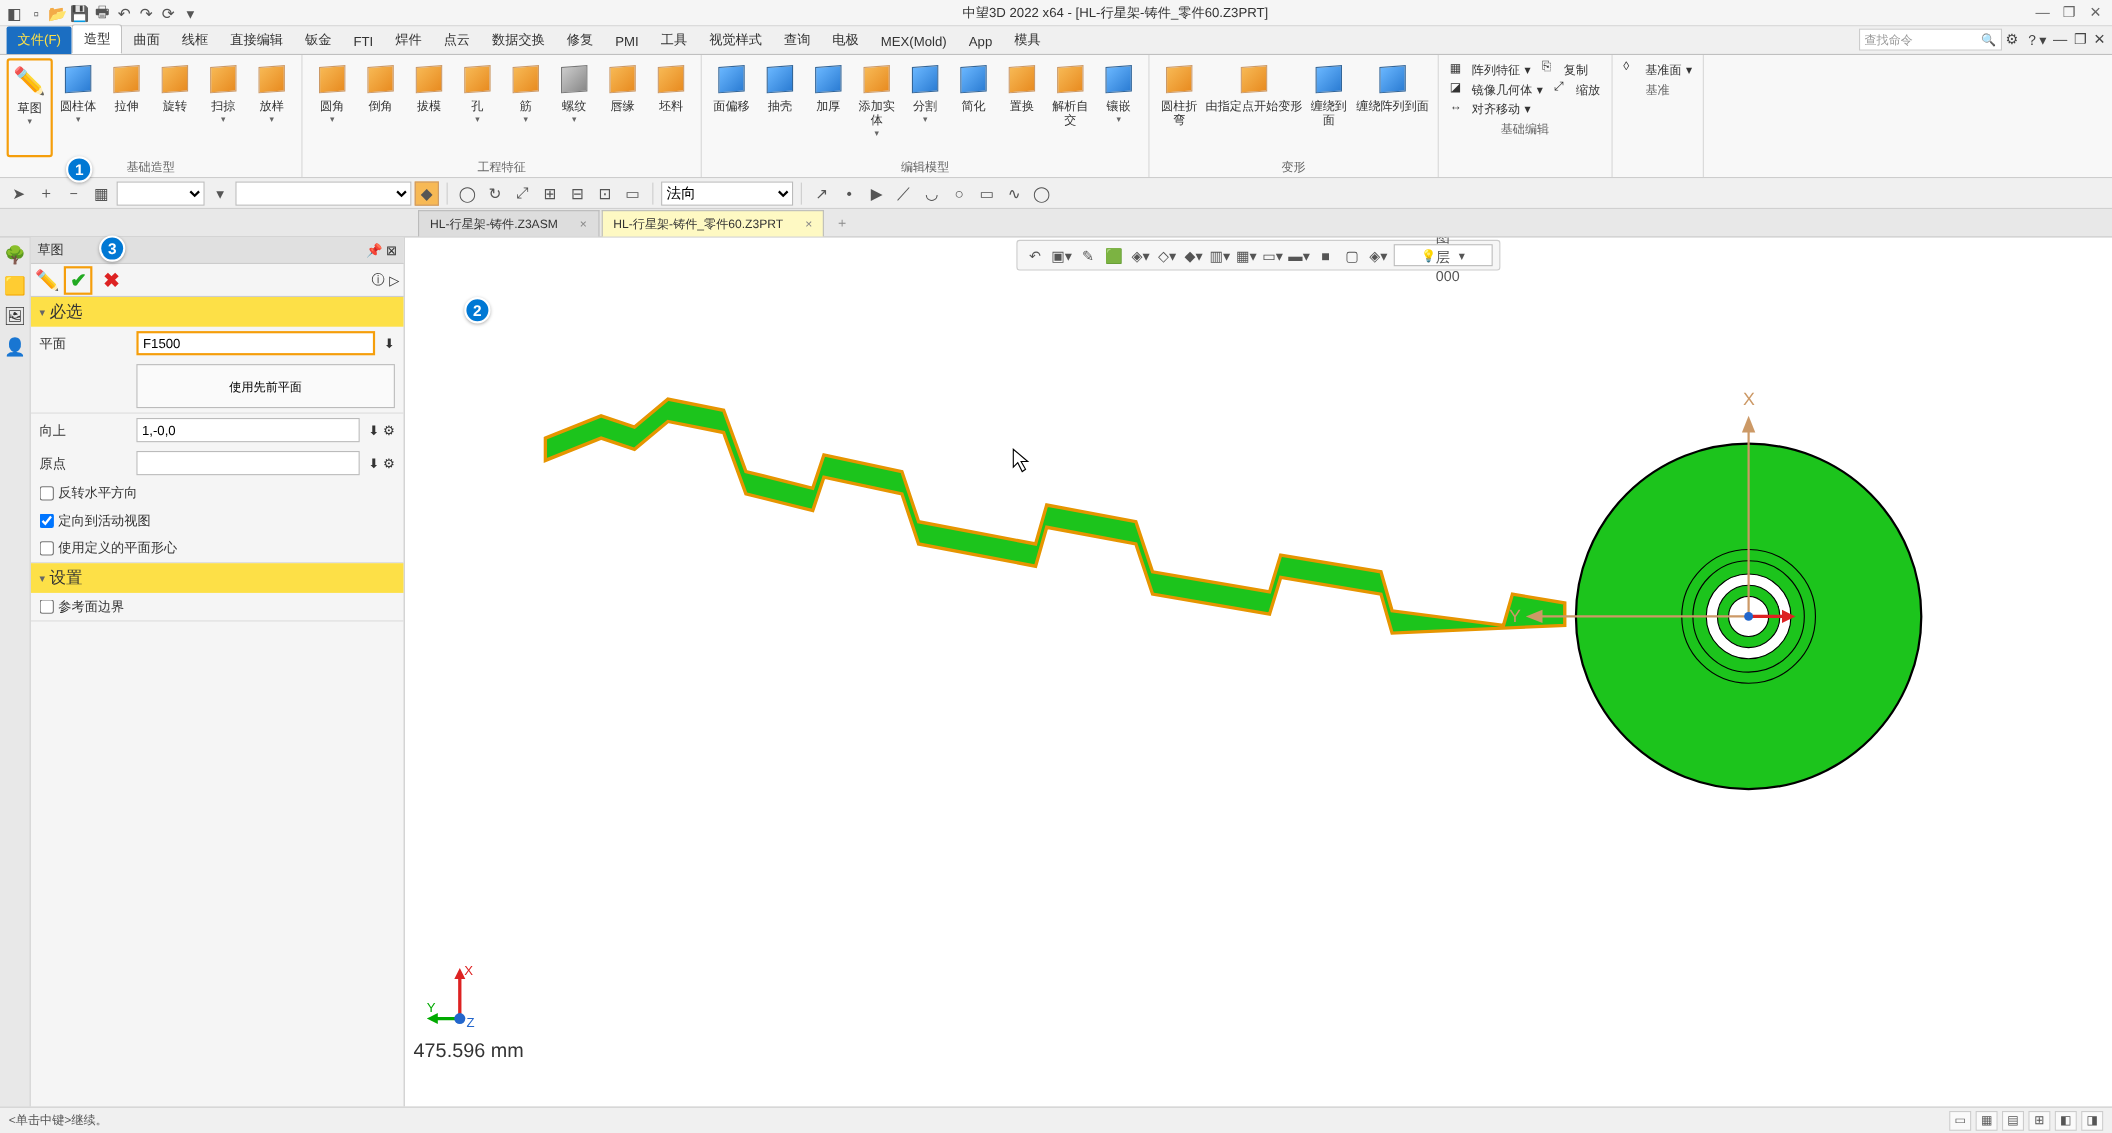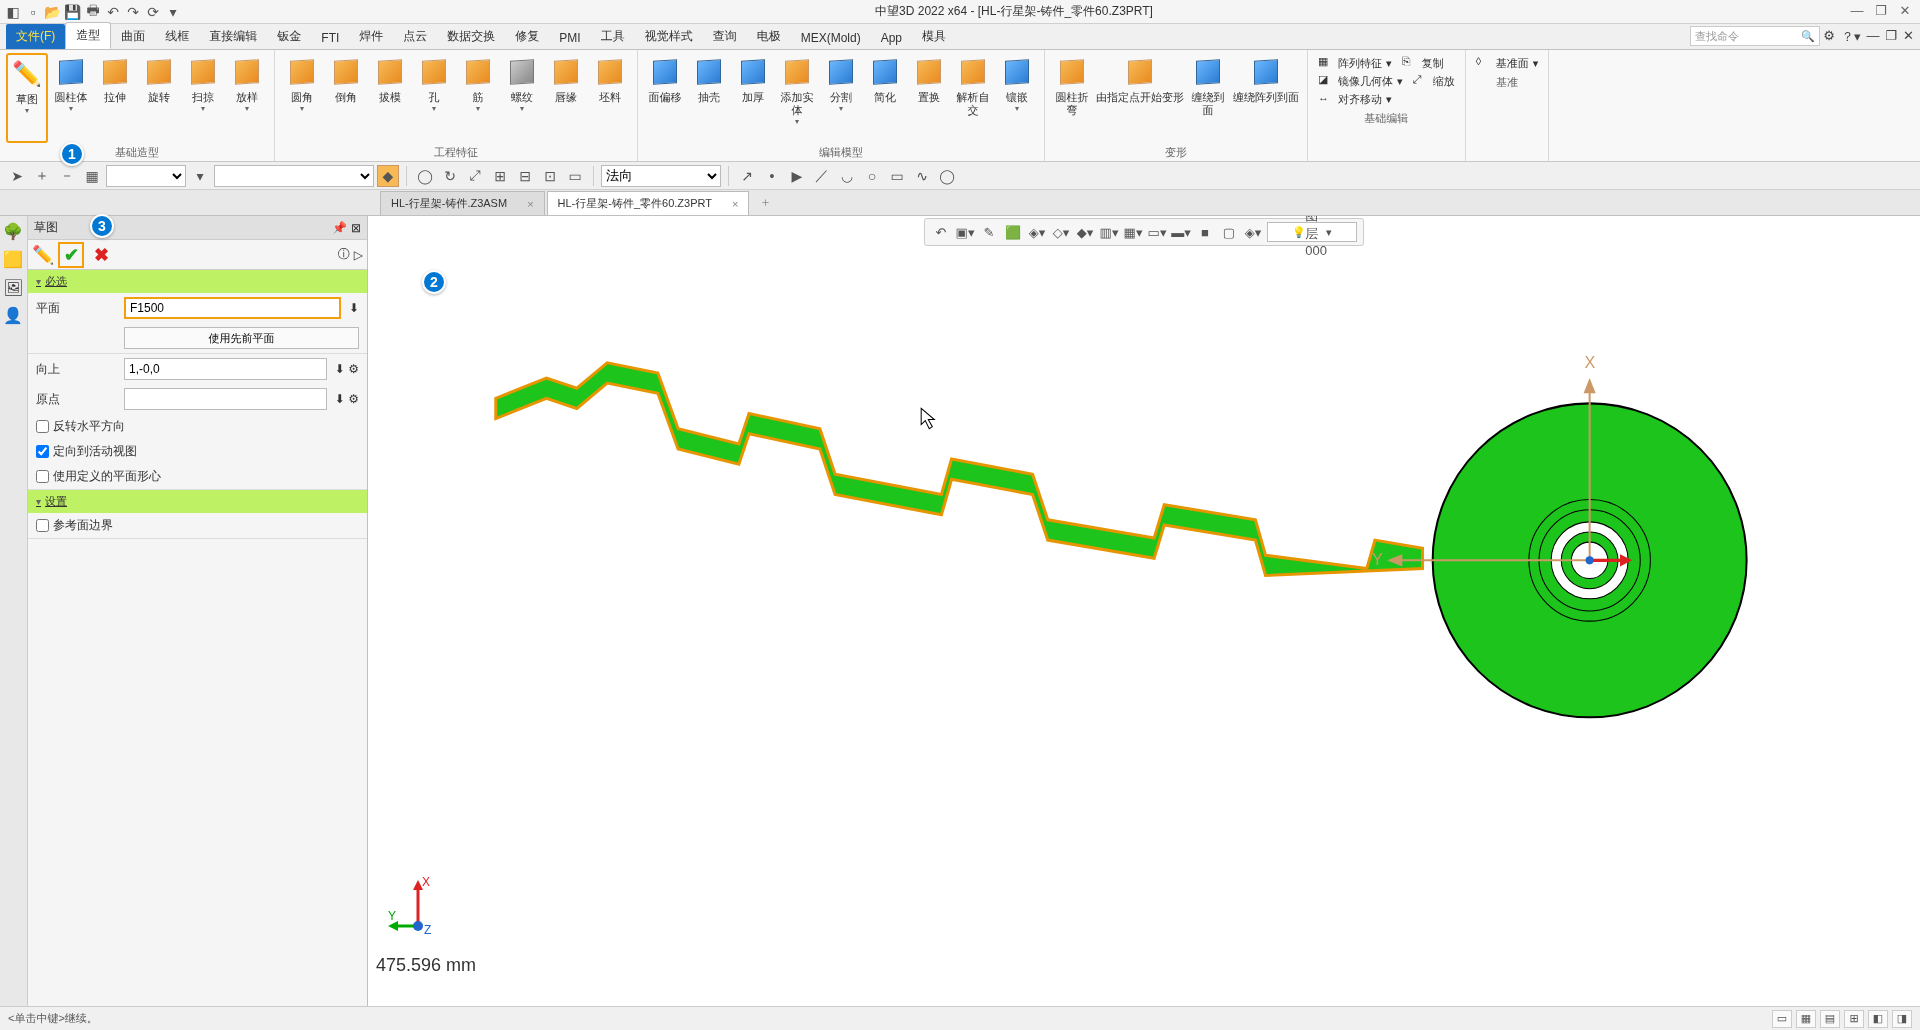--- a/index.html
+++ b/index.html
@@ -40,56 +40,56 @@
 
 
 .subbar { height: 28px; background: #f0f0f0; border-bottom: 1px solid #d0d0d0; display: flex; align-items: center; gap: 3px; padding: 0 6px; }
 .subbar .tbtn { width: 22px; height: 22px; border: 1px solid transparent; display:flex; align-items:center; justify-content:center; font-size:14px; color:#555; cursor:pointer; }
 .subbar .combo { height: 22px; border: 1px solid #bbb; background: #fff; min-width: 80px; }
 .subbar .sep { width:1px; height:20px; background:#ccc; margin:0 4px; }
 
 
 .doctabs { height: 26px; background: #e8e8e8; display: flex; align-items: flex-end; padding-left: 380px; border-bottom: 1px solid #c0c0c0; }
 .doctab { padding: 4px 10px; background: #ddd; border: 1px solid #bbb; border-bottom: none; margin-right: 2px; font-size: 11px; display:flex; align-items:center; gap:20px; cursor:pointer; }
-.doctab.active { background: #ffffff; }
+.doctab.active { background: #fef9c3; }
 .doctab .x { color:#888; font-size:11px; }
 .doctabs .plus { padding:4px 8px; color:#888; cursor:pointer; }
 
 
 .main { position: absolute; top: 216px; bottom: 24px; left: 0; right: 0; display: flex; }
 
 
 .leftrail { width: 28px; background: #e8e8e8; border-right: 1px solid #ccc; display:flex; flex-direction:column; gap:6px; padding-top:6px; align-items:center; }
 .leftrail span { width:22px; height:22px; font-size:16px; text-align:center; cursor:pointer; }
 
 
 .proppanel { width: 340px; background: #f5f5f5; border-right: 1px solid #c0c0c0; display:flex; flex-direction:column; }
 .pp-title { height:24px; background:#e0e0e0; display:flex; align-items:center; padding:0 6px; font-size:12px; justify-content:space-between; border-bottom:1px solid #ccc; }
 .pp-toolbar { height:30px; display:flex; align-items:center; padding:0 4px; gap:4px; border-bottom:1px solid #ccc; }
 .pp-toolbar .okbtn { width:26px; height:26px; border:2px solid #f59e0b; display:flex; align-items:center; justify-content:center; color:#2a2; font-size:18px; font-weight:bold; cursor:pointer; }
 .pp-toolbar .cancelbtn { width:26px; height:26px; display:flex; align-items:center; justify-content:center; color:#d22; font-size:18px; font-weight:bold; cursor:pointer; }
 .pp-body { flex:1; overflow:auto; }
 .sect { border-bottom:1px solid #ddd; }
-.sect-h { background:#bef264; padding:4px 8px; font-size:11px; display:flex; align-items:center; gap:4px; cursor:pointer;text-decoration:underline; }
+.sect-h { background:#fde047; padding:4px 8px; font-size:15px; display:flex; align-items:center; gap:4px; cursor:pointer; }
 .sect-h::before { content:"▾"; font-size:10px; color:#666; }
 .row { display:flex; align-items:center; padding:4px 8px; gap:8px; }
 .row label { width:80px; font-size:12px; }
 .row input[type=text] { flex:1; height:22px; border:1px solid #bbb; padding:0 4px; font-size:12px; }
 .row.hl input { border:2px solid #f59e0b; }
-.row button { height:22px; border:1px solid #bbb; background:#fafafa; font-size:11px; cursor:pointer; }
+.row button { height:40px; border:1px solid #bbb; background:#fafafa; font-size:11px; cursor:pointer; }
 .row .chk { display:flex; align-items:center; gap:4px; font-size:12px; }
 
 
 .viewport { flex:1; background:#fff; position:relative; overflow:hidden; }
 .view-toolbar { position:absolute; top:2px; left:50%; transform:translateX(-50%); display:flex; gap:4px; background:rgba(245,245,245,.9); padding:3px 6px; border:1px solid #ccc; border-radius:3px; }
 .view-toolbar span { width:20px; height:20px; display:inline-flex; align-items:center; justify-content:center; font-size:13px; cursor:pointer; color:#555; }
 .view-toolbar .combo2 { height:20px; border:1px solid #bbb; background:#fff; font-size:11px; padding:0 4px; min-width:90px; display:flex; align-items:center; }
 
 .axis { position:absolute; left:20px; bottom:60px; }
-.coord-read { position:absolute; left:8px; bottom:30px; font-size:18px; color:#333; }
+.coord-read { position:absolute; left:8px; bottom:40px; font-size:18px; color:#333; }
 
 
 .status { position:absolute; left:0; right:0; bottom:0; height:24px; background:#f0f0f0; border-top:1px solid #ccc; display:flex; align-items:center; padding:0 8px; font-size:11px; color:#555; justify-content:space-between; }
 .status .sicons { display:flex; gap:4px; }
 .status .sicons span { width:20px; height:18px; border:1px solid #ccc; background:#fafafa; display:inline-flex; align-items:center; justify-content:center; cursor:pointer; }
 
 
 .cube { width:30px; height:30px; position:relative; }
 .cube::before { content:""; position:absolute; inset:3px; background:linear-gradient(135deg,#f7b955,#e88b20); border:1px solid #c96; transform:skewY(-4deg); }
 .cube.blue::before { background:linear-gradient(135deg,#6ab7ff,#2b7cd3); border-color:#369; }

